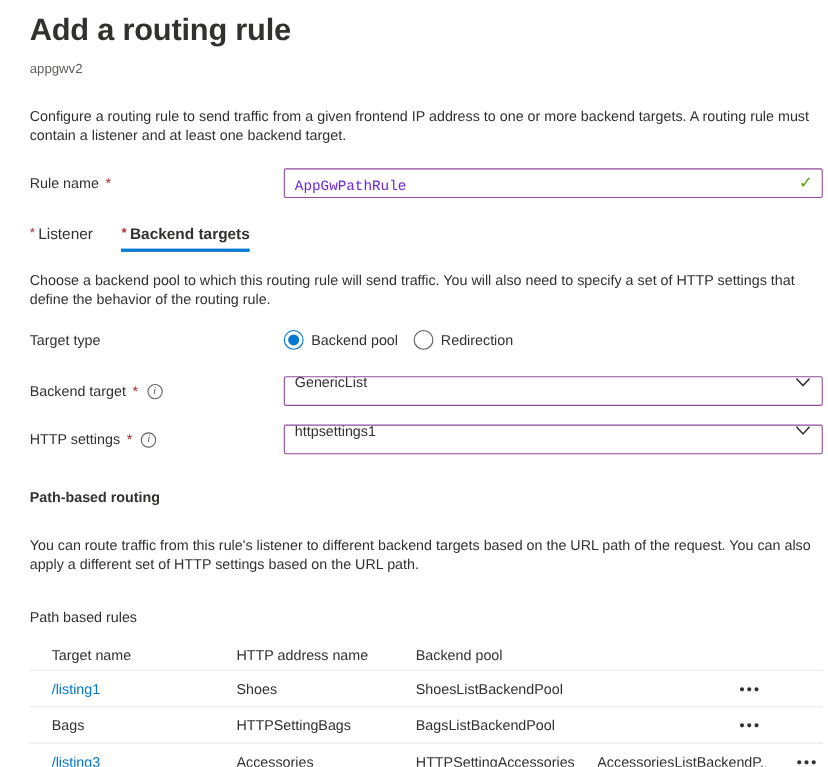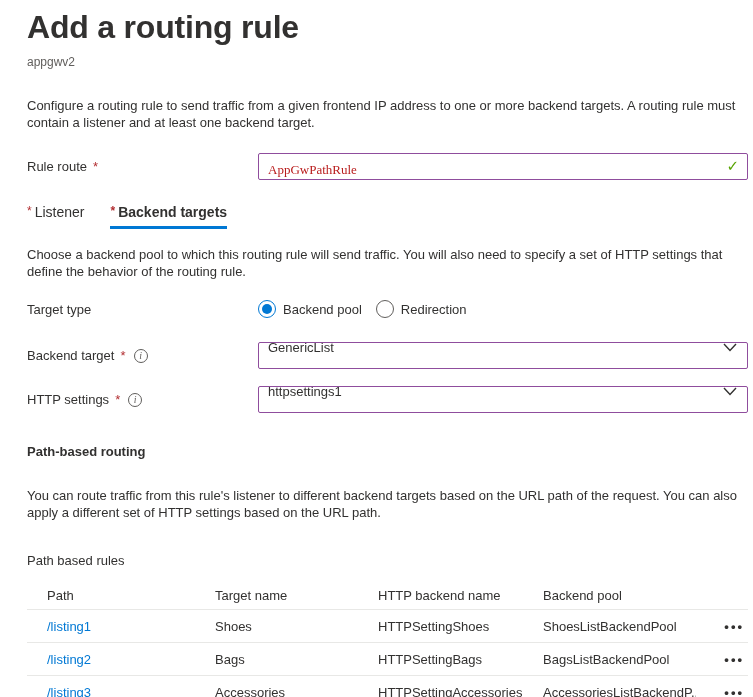--- a/index.html
+++ b/index.html
@@ -6,37 +6,37 @@
   html, body { background: #ffffff; }
   body {
     width: 753px; height: 697px;
     font-family: "Liberation Sans", "DejaVu Sans", sans-serif;
     color: #323130;
     font-size: 13px;
     overflow: hidden;
   }
   .page { padding: 12px 5px 10px 27px; }
 
-  .page-title { font-size: 32px; font-weight: 700; letter-spacing: -0.2px; color: #323130; line-height: 30px; }
+  .page-title { font-size: 28px; font-weight: 700; letter-spacing: -0.2px; color: #323130; line-height: 30px; }
   .page-subtitle { font-size: 12px; color: #605e5c; margin-top: 13px; }
 
   p.body-text { margin-top: 28px; line-height: 17px; max-width: 726px; color: #323130; }
 
   
   .form-row { display: flex; align-items: center; }
   .label-cell { width: 231px; flex: 0 0 231px; display: flex; align-items: center; gap: 4px; }
   .control-cell { flex: 1; position: relative; display: flex; align-items: center; }
   .required-mark { color: #b22e31; margin-left: 2px; }
 
   .row-rule-name { margin-top: 22px; }
   .text-input {
     width: 100%; height: 27px;
     border: 1px solid #8f4d9d; border-radius: 2px;
-    font-family: Liberation Serif, serif;
-    font-size: 13px; color: #b91c1c;
+    font-family: Liberation Mono, monospace;
+    font-size: 13px; color: #6d28d9;
     padding: 6px 30px 0 9px; outline: none; background: #fff;
   }
   .valid-check {
     position: absolute; right: 9px; top: 50%; transform: translateY(-54%);
     color: #57a300; font-size: 15px; font-weight: 700; pointer-events: none;
   }
 
   
   .tabs { display: flex; gap: 26px; margin-top: 24px; }
   .tab { display: inline-flex; align-items: flex-start; gap: 3px; padding-bottom: 6px; cursor: pointer;
@@ -114,21 +114,21 @@
 
 <div class="page">
 
   <h1 class="page-title">Add a routing rule</h1>
   <div class="page-subtitle">appgwv2</div>
 
   <p class="body-text">Configure a routing rule to send traffic from a given frontend IP address to one or more backend targets. A routing rule must contain a listener and at least one backend target.</p>
 
   <div class="form-row row-rule-name">
     <div class="label-cell">
-      <span>Rule route</span>
+      <span>Rule name</span>
         <span class="required-mark">*</span>
     </div>
     <div class="control-cell">
       <input class="text-input" type="text" value="AppGwPathRule" style="">
       <span class="valid-check">✓</span>
     </div>
   </div>
 
   <div class="tabs">
     <div class="tab">
@@ -196,37 +196,34 @@
   </div>
 
   <h2 class="section-heading">Path-based routing</h2>
 
   <p class="body-text pbr-desc">You can route traffic from this rule's listener to different backend targets based on the URL path of the request. You can also apply a different set of HTTP settings based on the URL path.</p>
 
   <div class="table-label">Path based rules</div>
 
   <div class="rules-table">
     <div class="t-row t-head">
-      <div class="t-cell">Path</div>
       <div class="t-cell">Target name</div>
-      <div class="t-cell">HTTP backend name</div>
+      <div class="t-cell">HTTP address name</div>
       <div class="t-cell">Backend pool</div>
       <div class="t-cell"></div>
     </div>
 
     <div class="t-row t-body-row">
       <div class="t-cell"><a class="path-link">/listing1</a></div>
       <div class="t-cell">Shoes</div>
-      <div class="t-cell">HTTPSettingShoes</div>
       <div class="t-cell">ShoesListBackendPool</div>
       <button class="row-menu">•••</button>
     </div>
 
     <div class="t-row t-body-row">
-      <div class="t-cell"><a class="path-link">/listing2</a></div>
       <div class="t-cell">Bags</div>
       <div class="t-cell">HTTPSettingBags</div>
       <div class="t-cell">BagsListBackendPool</div>
       <button class="row-menu">•••</button>
     </div>
 
     <div class="t-row t-body-row">
       <div class="t-cell"><a class="path-link">/listing3</a></div>
       <div class="t-cell">Accessories</div>
       <div class="t-cell">HTTPSettingAccessories</div>

